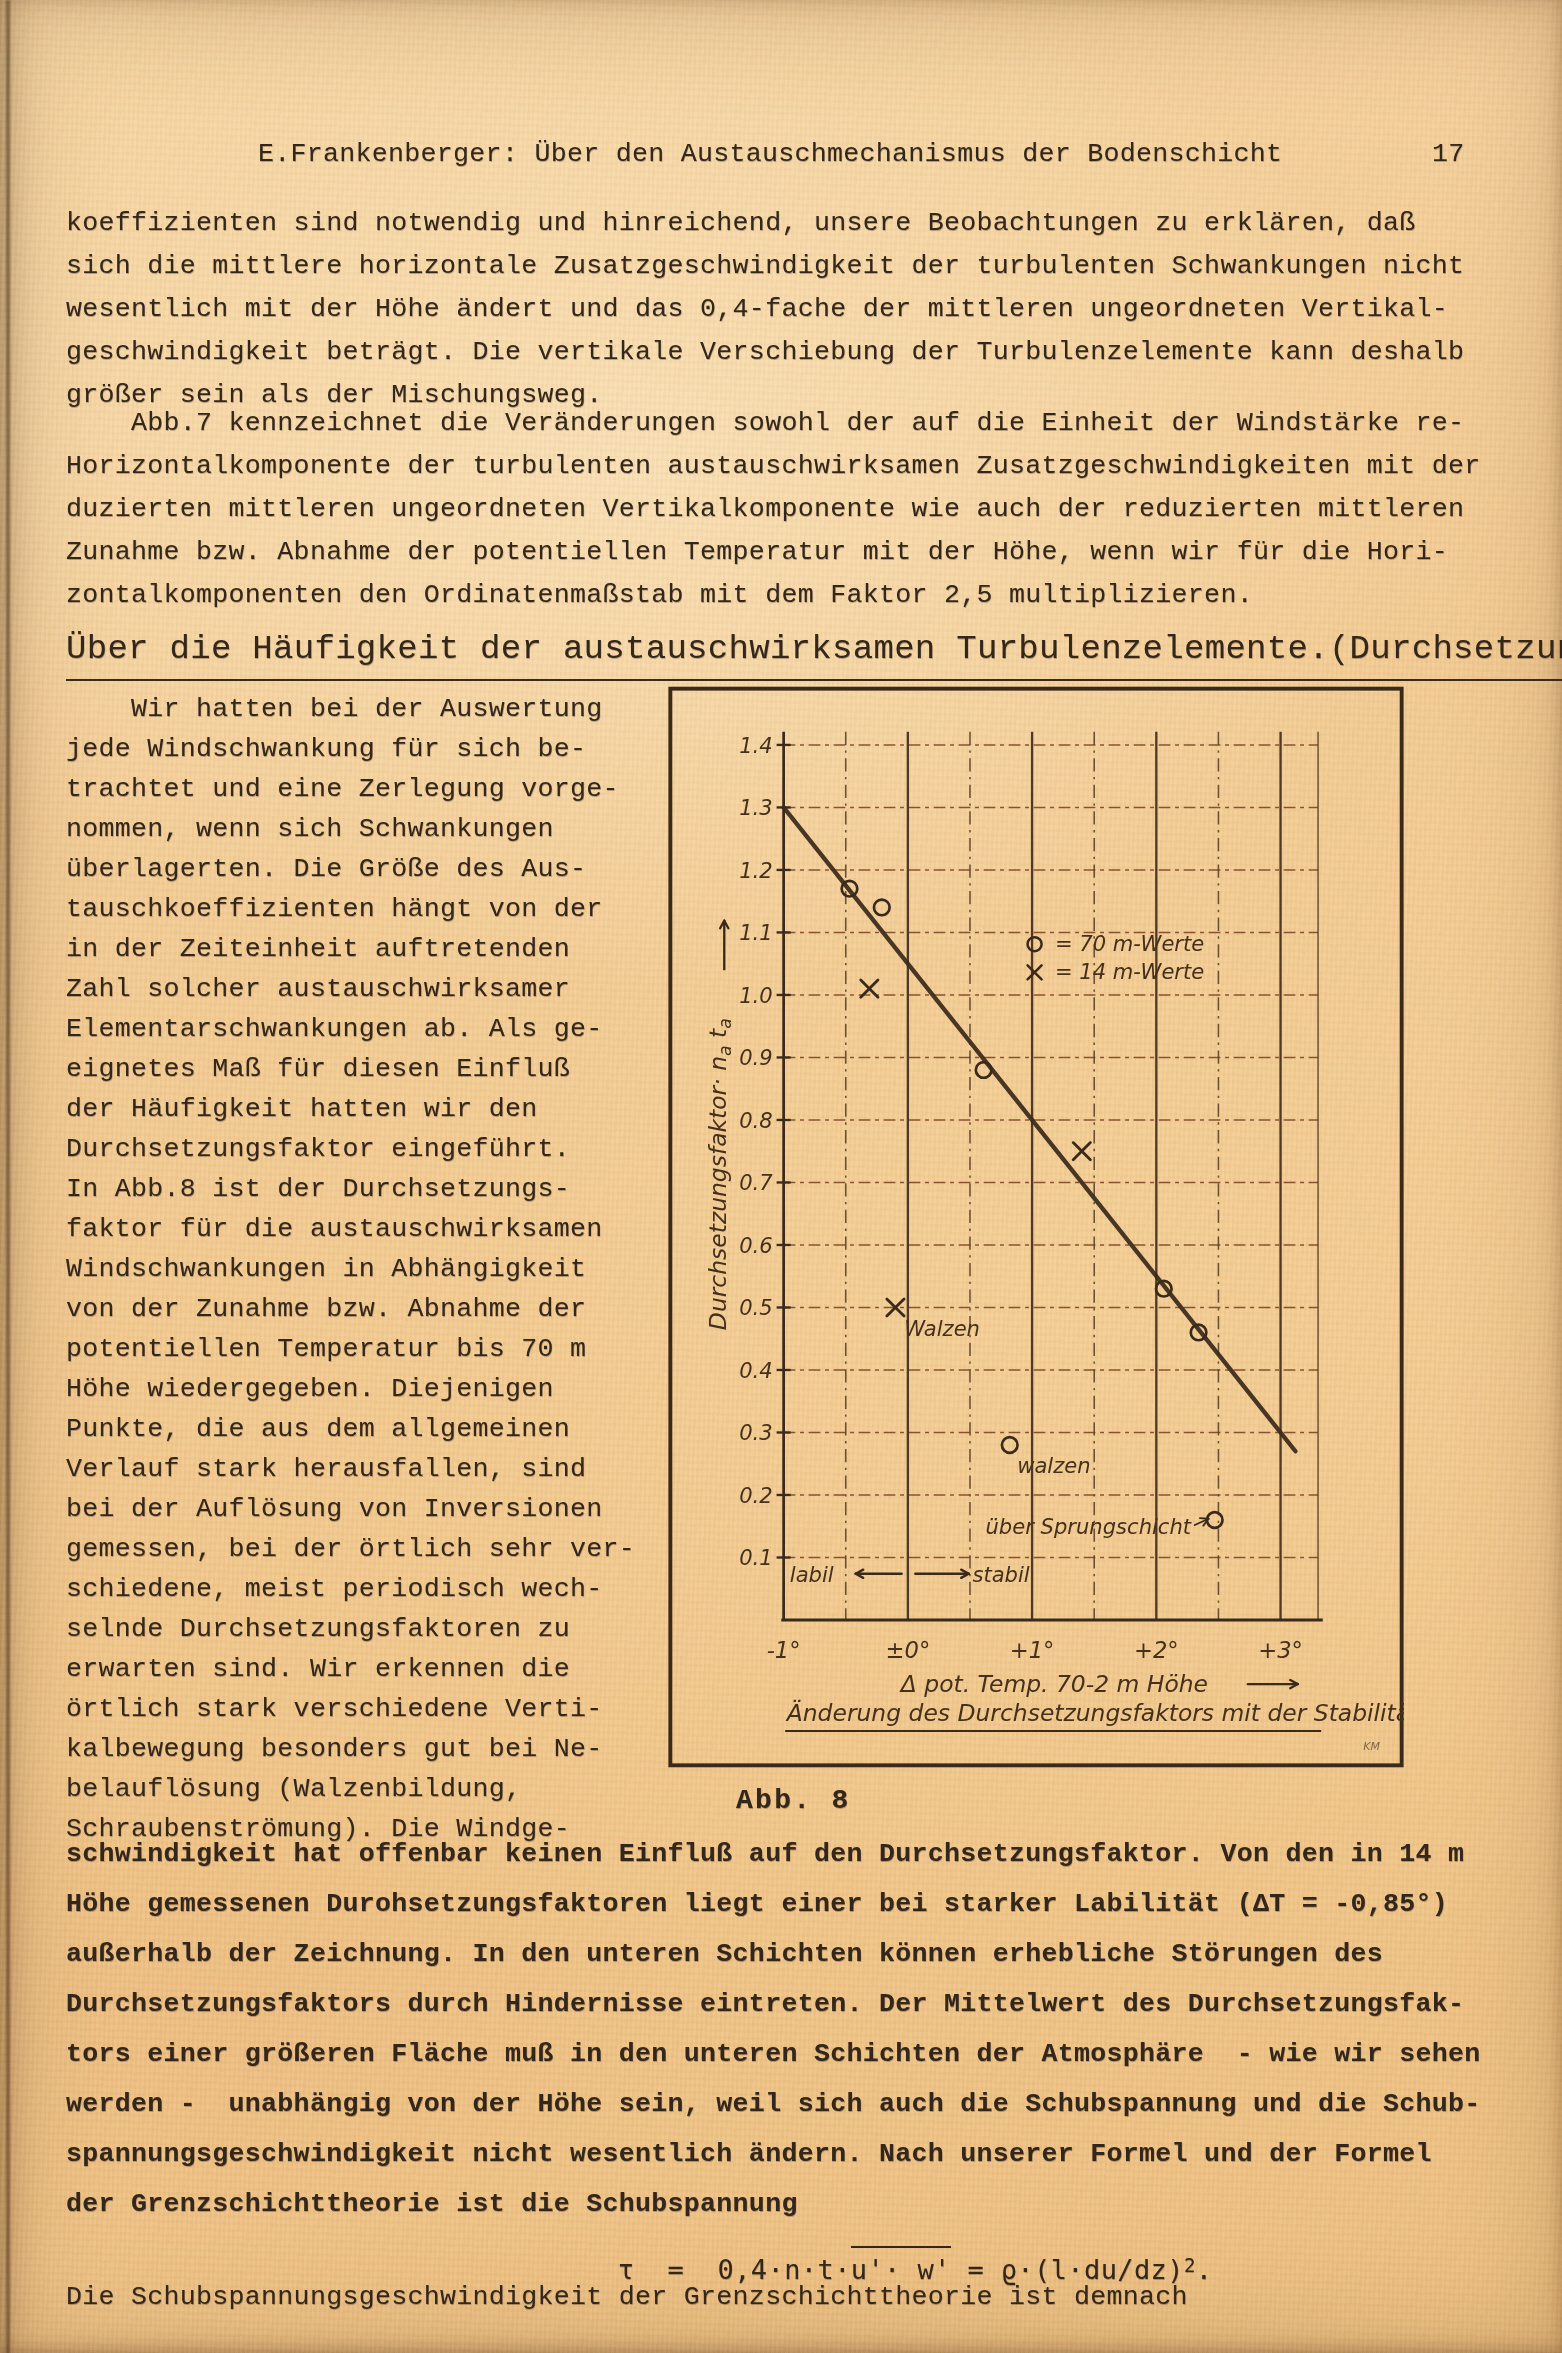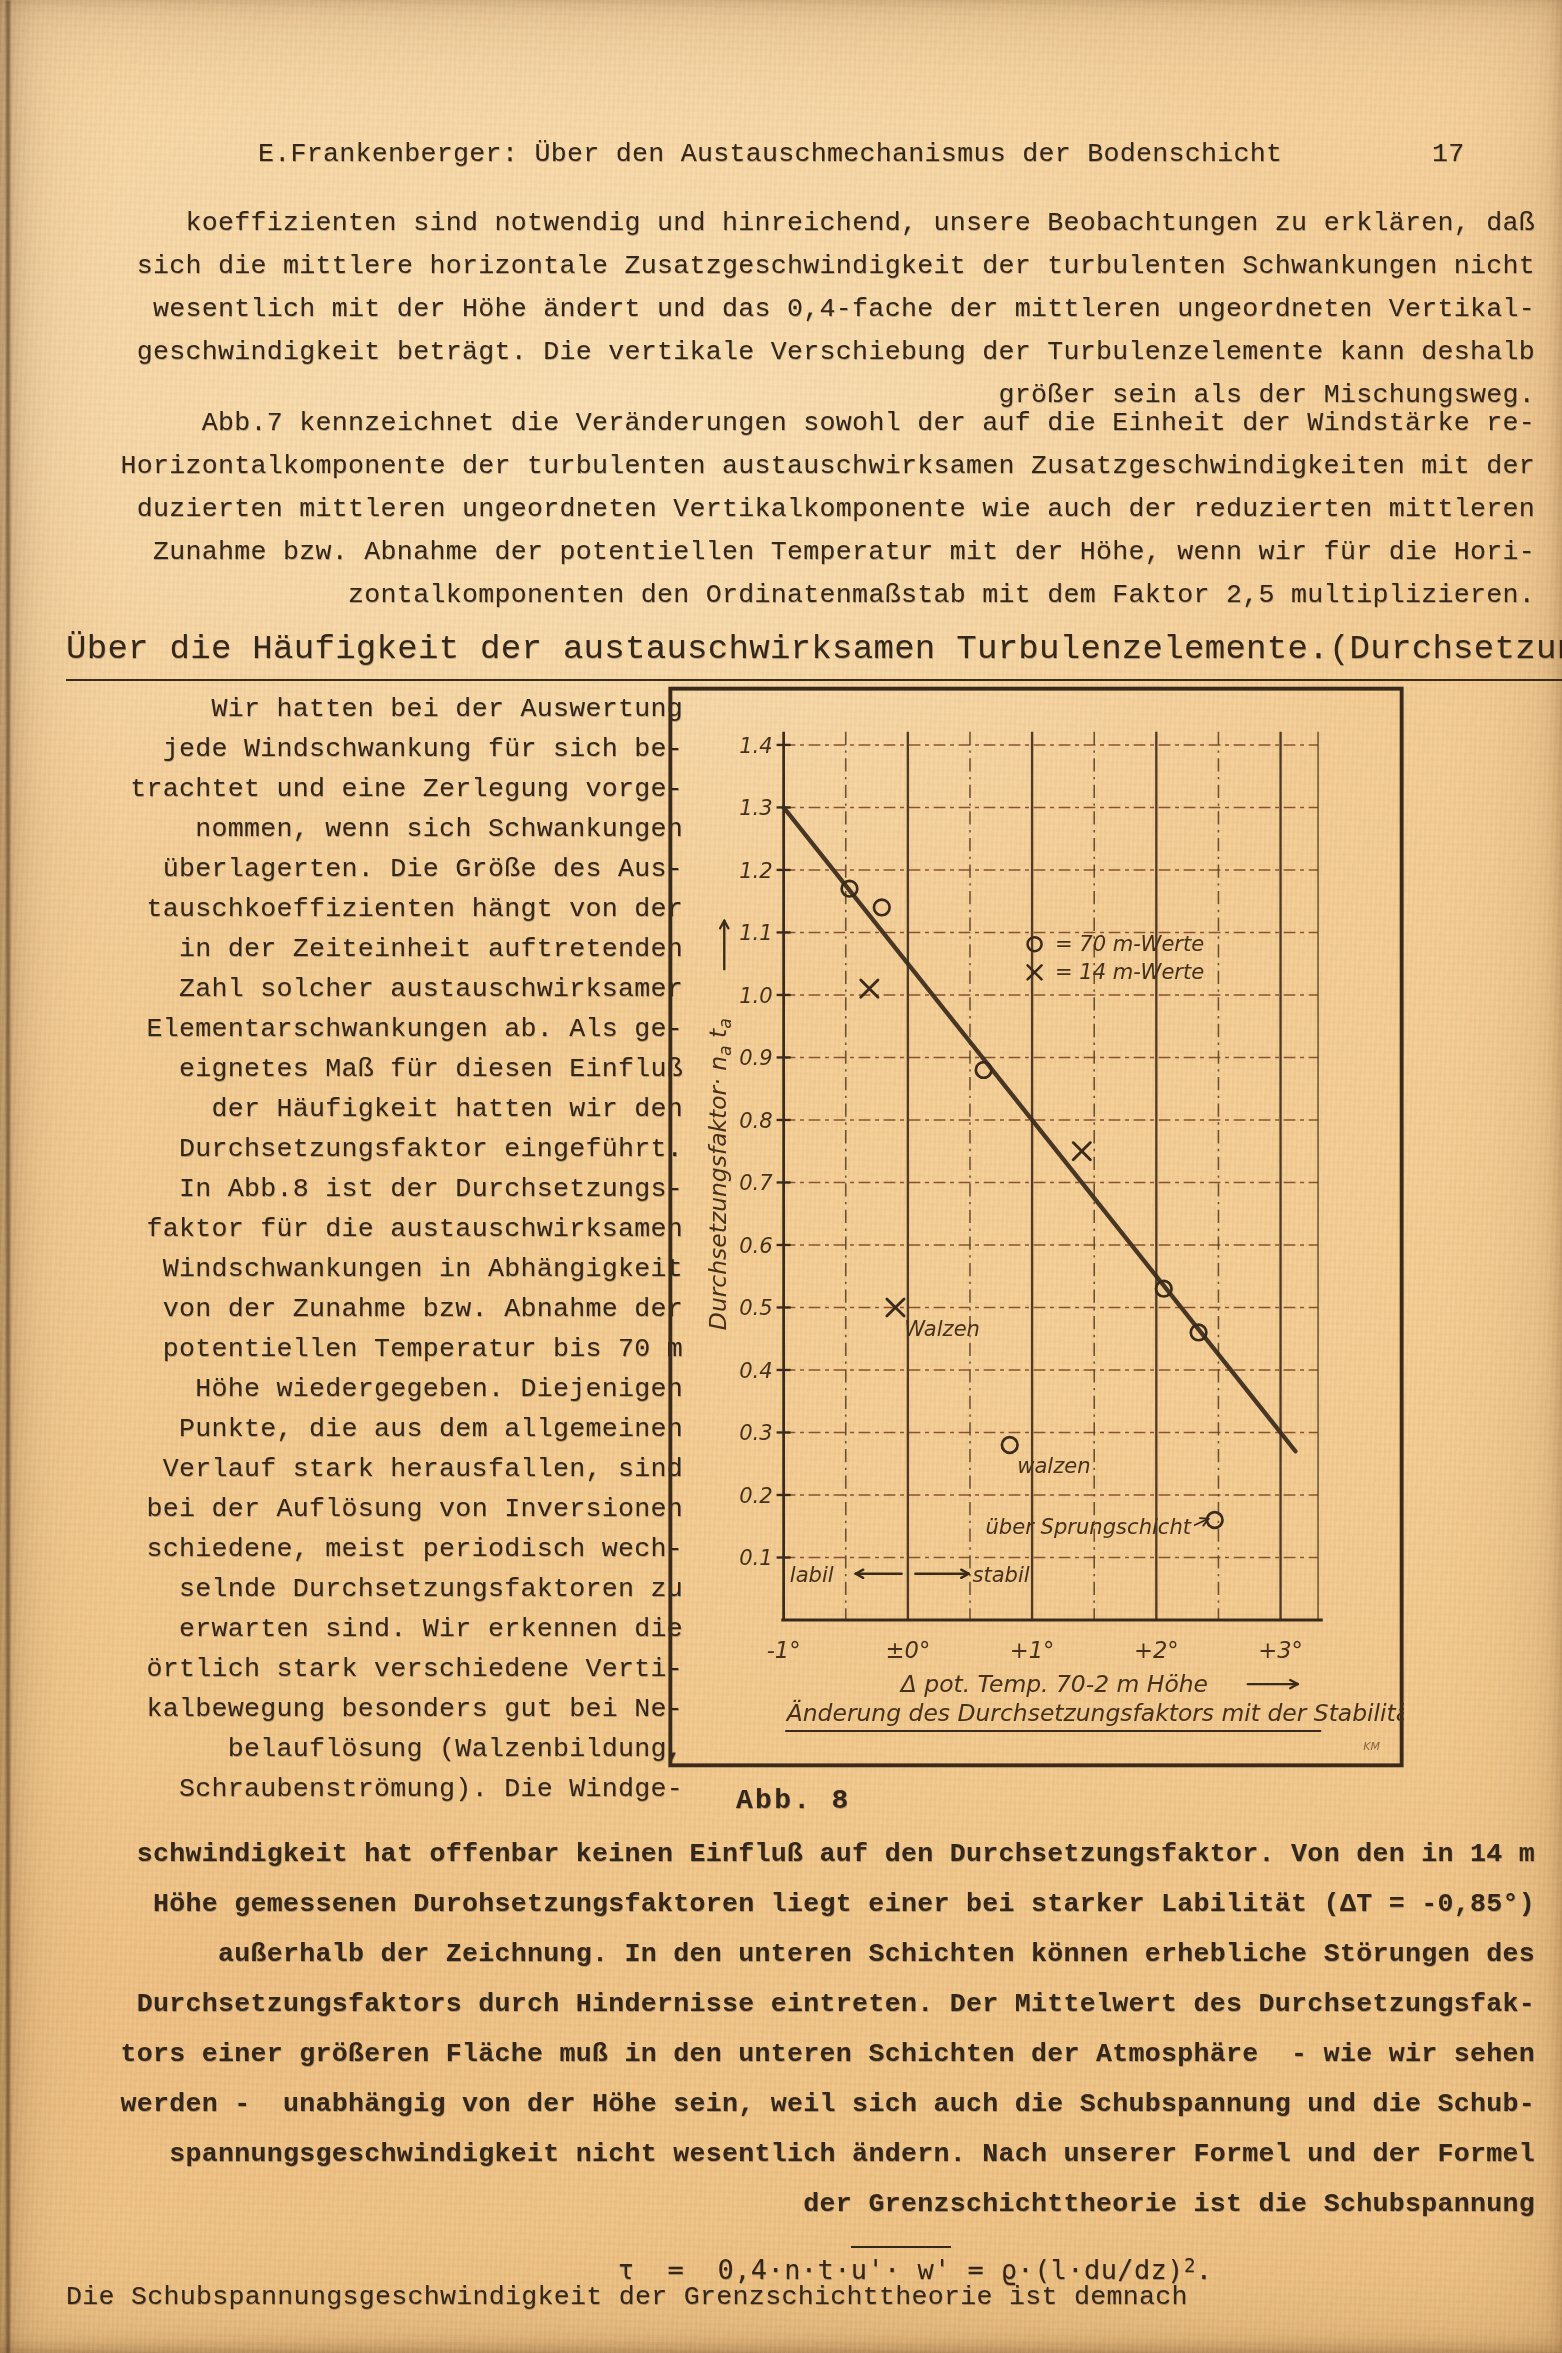--- a/index.html
+++ b/index.html
@@ -17,21 +17,21 @@
   .page::before{ 
     content:"";position:absolute;inset:0;pointer-events:none;
     background:
       repeating-linear-gradient(92deg, rgba(150,95,40,.035) 0 2.3px, rgba(255,238,205,.05) 2.3px 4.7px),
       repeating-linear-gradient(2deg, rgba(255,245,215,.03) 0 3.9px, rgba(160,100,45,.022) 3.9px 7px);
   }
   .page::after{ 
     content:"";position:absolute;left:5.5px;top:0;width:4.7px;height:100%;
     background:rgba(70,48,26,.55);filter:blur(0.8px);pointer-events:none;
   }
-  .abs{position:absolute;text-align:right;}
+  .abs{position:absolute;}
   .tl{white-space:pre;}
   .body-text{font-size:26.6px;letter-spacing:0.3px;line-height:43px;
     text-shadow:0.5px 0.5px 0 rgba(45,28,12,.30);}
   .leftcol{line-height:40px;}
   .header-line{font-size:26.6px;letter-spacing:0.3px;text-shadow:0.5px 0.5px 0 rgba(45,28,12,.30);}
   .heading{font-size:34px;letter-spacing:0.3px;display:inline-block;
     border-bottom:2.3px solid #3a2a1a;padding-bottom:11px;
     text-shadow:0.5px 0.5px 0 rgba(45,28,12,.30);white-space:pre;}
   .formula{font-family:"DejaVu Sans Mono",monospace;font-size:27px;letter-spacing:0.4px;
     text-shadow:0.4px 0.5px 0 rgba(45,28,12,.3);white-space:pre;}
@@ -84,20 +84,21 @@
       <div class="tl">Durchsetzungsfaktor eingeführt.</div>
       <div class="tl">In Abb.8 ist der Durchsetzungs-</div>
       <div class="tl">faktor für die austauschwirksamen</div>
       <div class="tl">Windschwankungen in Abhängigkeit</div>
       <div class="tl">von der Zunahme bzw. Abnahme der</div>
       <div class="tl">potentiellen Temperatur bis 70 m</div>
       <div class="tl">Höhe wiedergegeben. Diejenigen</div>
       <div class="tl">Punkte, die aus dem allgemeinen</div>
       <div class="tl">Verlauf stark herausfallen, sind</div>
       <div class="tl">bei der Auflösung von Inversionen</div>
+      <div class="tl">gemessen, bei der örtlich sehr ver-</div>
       <div class="tl">schiedene, meist periodisch wech-</div>
       <div class="tl">selnde Durchsetzungsfaktoren zu</div>
       <div class="tl">erwarten sind. Wir erkennen die</div>
       <div class="tl">örtlich stark verschiedene Verti-</div>
       <div class="tl">kalbewegung besonders gut bei Ne-</div>
       <div class="tl">belauflösung (Walzenbildung,</div>
       <div class="tl">Schraubenströmung). Die Windge-</div>
     </div>
 
   <div class="abs" style="left:668px;top:686px;width:736px;height:1082px;">

